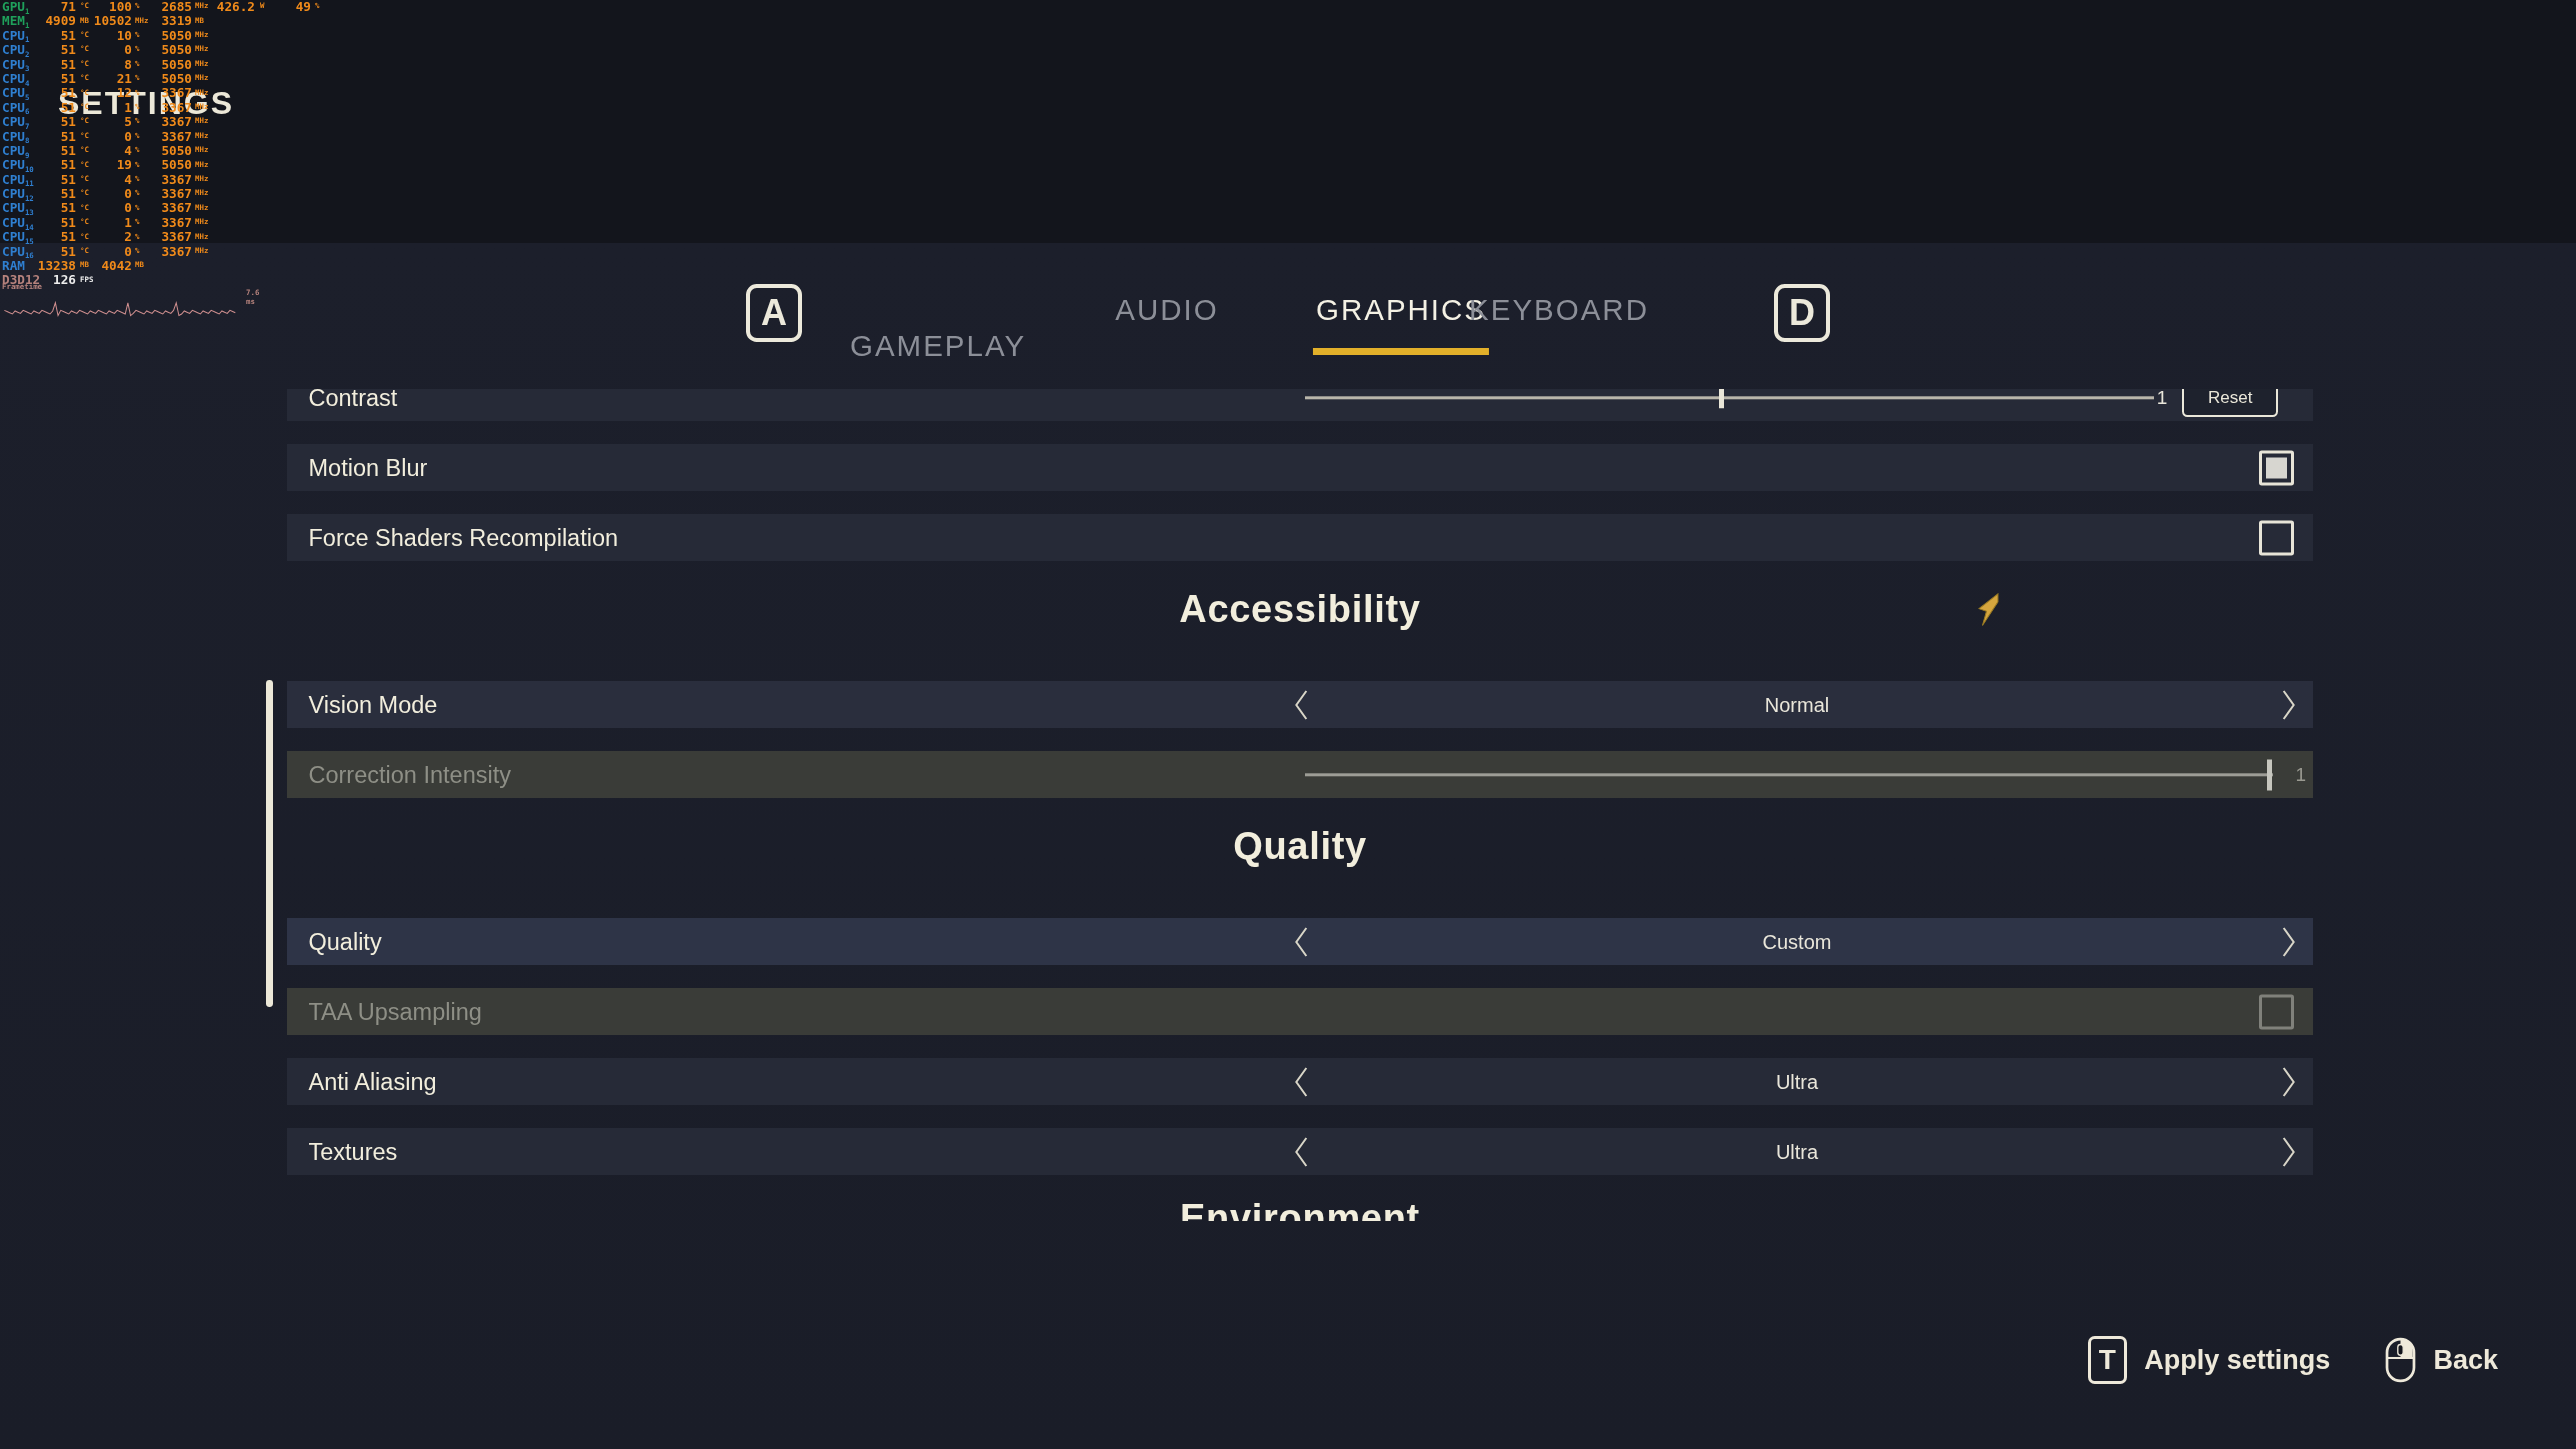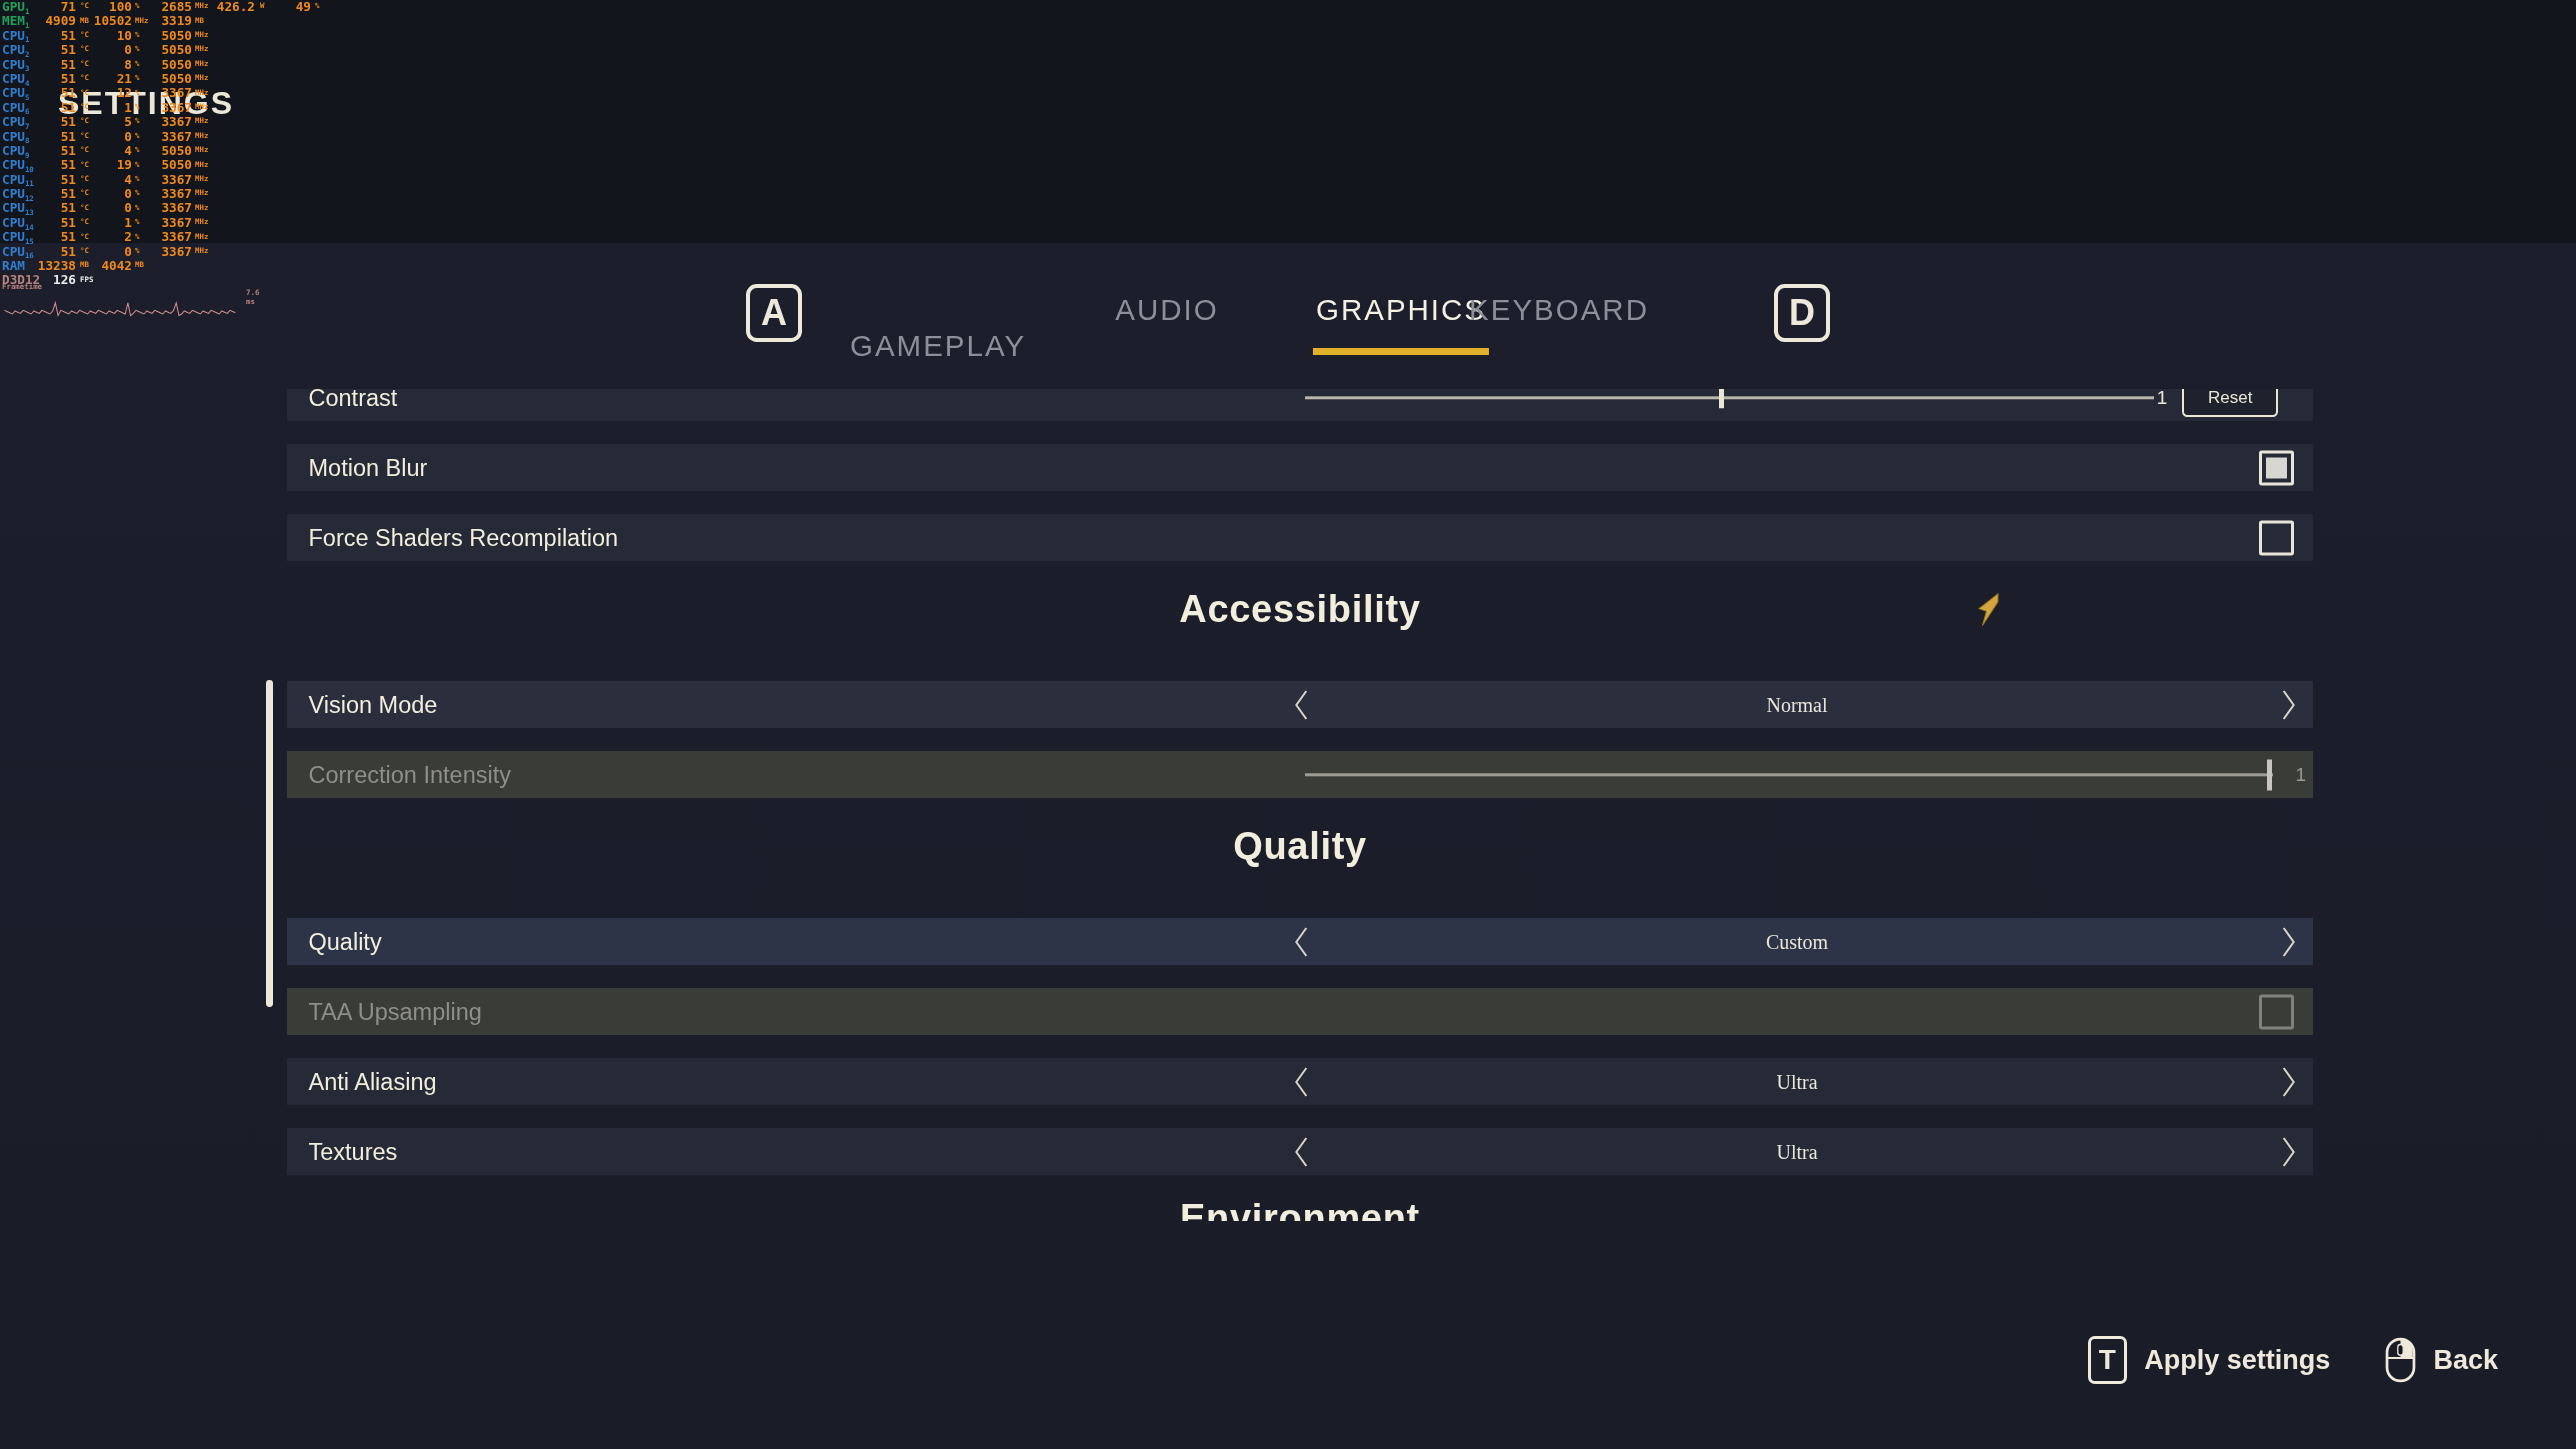--- a/index.html
+++ b/index.html
@@ -32,21 +32,21 @@
   .list{position:absolute;left:287px;top:389px;width:2026px;height:832px;overflow:hidden;}
   .row{position:relative;height:47px;background:#262a37;margin-top:23px;}
   .row.first{margin-top:-14.8px;}
   .row.vision{background:#2a2e3d;}
   .row.qual{background:#2e3447;}
   .row.disabled{background:#3a3c38;}
   .rlabel{position:absolute;left:21.5px;top:50%;transform:translateY(-50%);
           font-size:23.5px;color:#f2eedd;white-space:nowrap;}
   .row.disabled .rlabel{color:#8e8f86;}
   .rvalue{position:absolute;left:1047px;width:926px;top:50%;transform:translateY(-50%);
-          text-align:center;font-size:20px;color:#e9e6da;font-family:Liberation Serif, serif;}
+          text-align:center;font-size:20px;color:#e9e6da;}
   .chev{position:absolute;top:50%;transform:translateY(-50%);width:16px;height:32px;}
   .chev.left{left:1006px;} .chev.right{right:16px;}
   .chev svg{display:block;}
   .checkbox{position:absolute;right:19px;top:50%;transform:translateY(-50%);
             width:35px;height:35px;box-sizing:border-box;border:3.4px solid #e8e5d8;border-radius:2.7px;}
   .row.disabled .checkbox{border-color:#80817b;}
   .checkbox.checked::after{content:"";position:absolute;inset:4px;background:#d7d6d0;}
   
   .track{position:absolute;top:50%;transform:translateY(-50%);height:3.4px;background:#b9b6ab;}
   .c-track{left:1018px;width:849px;}

